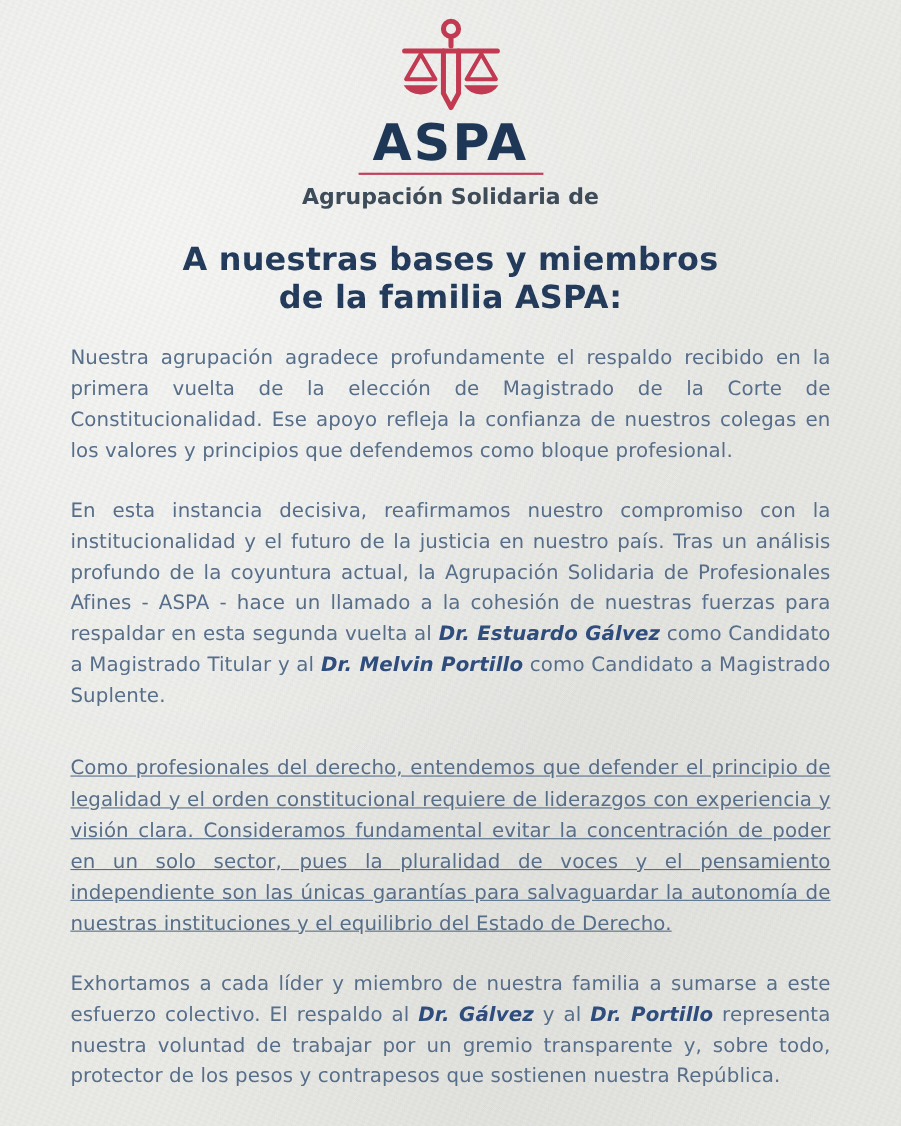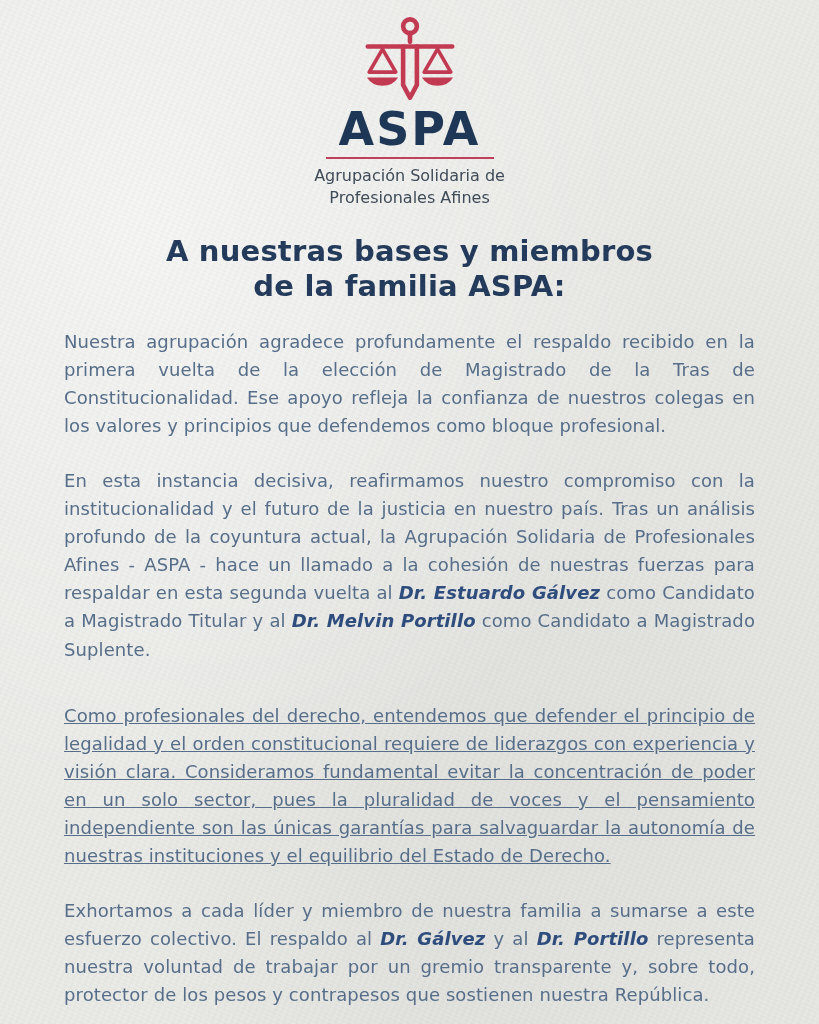--- a/index.html
+++ b/index.html
@@ -49,22 +49,22 @@
     margin-top: -2px;
   }
   .divider {
     width: 168px;
     height: 2px;
     background: #c0405c;
     margin: 5px auto 6px auto;
     border: none;
   }
   .subtitle {
-    font-size: 16px;
-    font-weight: 400;
+    font-size: 20px;
+    font-weight: 700;
     color: #3e4b58;
     line-height: 1.35;
   }
   .heading {
     margin-top: 26px;
     text-align: center;
     font-size: 29px;
     font-weight: 800;
     color: #21395a;
     line-height: 1.2;
@@ -108,29 +108,28 @@
       </g>
       <g fill="#c23a52" stroke="none">
         <path d="M13 67 H47 Q41.5 76 30 76 Q18.5 76 13 67 Z"></path>
         <path d="M73 67 H107 Q101.5 76 90 76 Q78.5 76 73 67 Z"></path>
       </g>
     </svg>
     <div class="wordmark">ASPA</div>
     <hr class="divider">
     <div class="subtitle">
       <div>Agrupación Solidaria de</div>
-      <div>Profesionales Afines</div>
     </div>
   </div>
 
   <h1 class="heading">
     <span>A nuestras bases y miembros</span><br>
     <span>de la familia ASPA:</span>
   </h1>
 
   <div class="body-copy">
-      <p class="para"><span>Nuestra agrupación agradece profundamente el respaldo recibido en la primera vuelta de la elección de Magistrado de la Tras de Constitucionalidad. Ese apoyo refleja la confianza de nuestros colegas en los valores y principios que defendemos como bloque profesional.</span></p>
+      <p class="para"><span>Nuestra agrupación agradece profundamente el respaldo recibido en la primera vuelta de la elección de Magistrado de la Corte de Constitucionalidad. Ese apoyo refleja la confianza de nuestros colegas en los valores y principios que defendemos como bloque profesional.</span></p>
       <p class="para"><span>En esta instancia decisiva, reafirmamos nuestro compromiso con la institucionalidad y el futuro de la justicia en nuestro país. Tras un análisis profundo de la coyuntura actual, la Agrupación Solidaria de Profesionales Afines - ASPA - hace un llamado a la cohesión de nuestras fuerzas para respaldar en esta segunda vuelta al </span><span class="bold-name">Dr. Estuardo Gálvez</span><span> como Candidato a Magistrado Titular y al </span><span class="bold-name">Dr. Melvin Portillo</span><span> como Candidato a Magistrado Suplente.</span></p>
       <p class="para"><span>Como profesionales del derecho, entendemos que defender el principio de legalidad y el orden constitucional requiere de liderazgos con experiencia y visión clara. Consideramos fundamental evitar la concentración de poder en un solo sector, pues la pluralidad de voces y el pensamiento independiente son las únicas garantías para salvaguardar la autonomía de nuestras instituciones y el equilibrio del Estado de Derecho.</span></p>
       <p class="para"><span>Exhortamos a cada líder y miembro de nuestra familia a sumarse a este esfuerzo colectivo. El respaldo al </span><span class="bold-name">Dr. Gálvez</span><span> y al </span><span class="bold-name">Dr. Portillo</span><span> representa nuestra voluntad de trabajar por un gremio transparente y, sobre todo, protector de los pesos y contrapesos que sostienen nuestra República.</span></p>
     </div>
 
 </div>
 
 </body></html>

